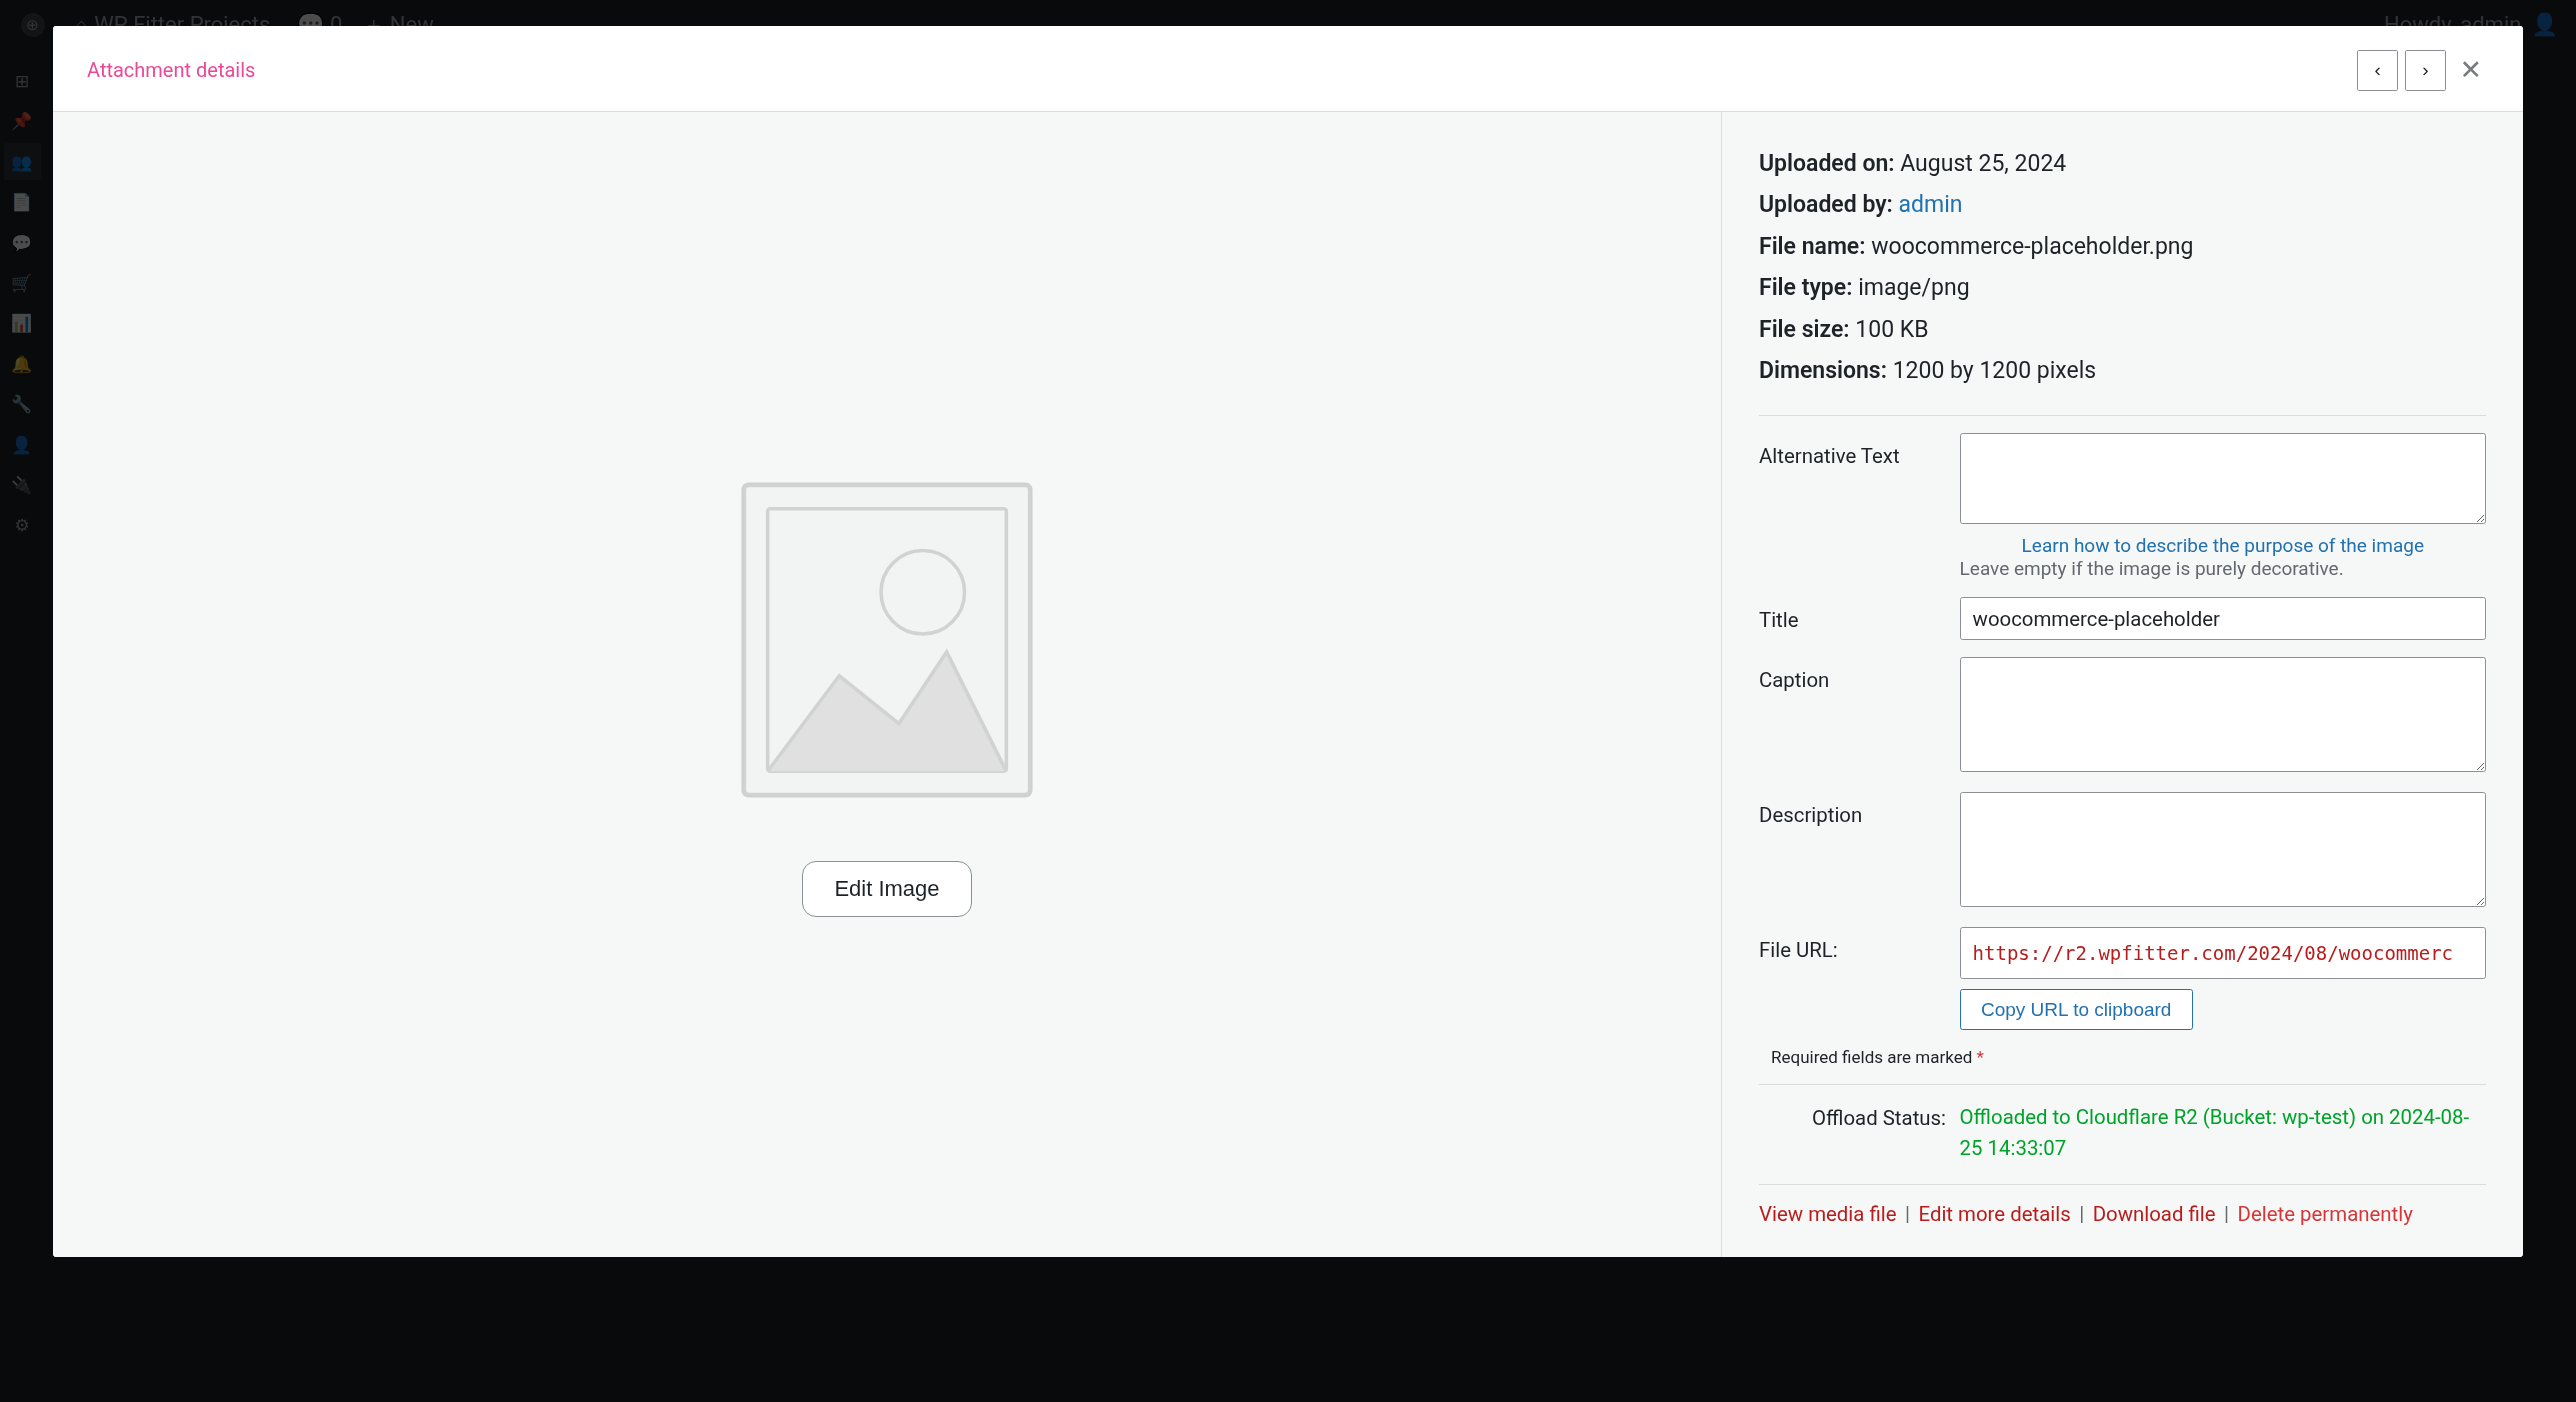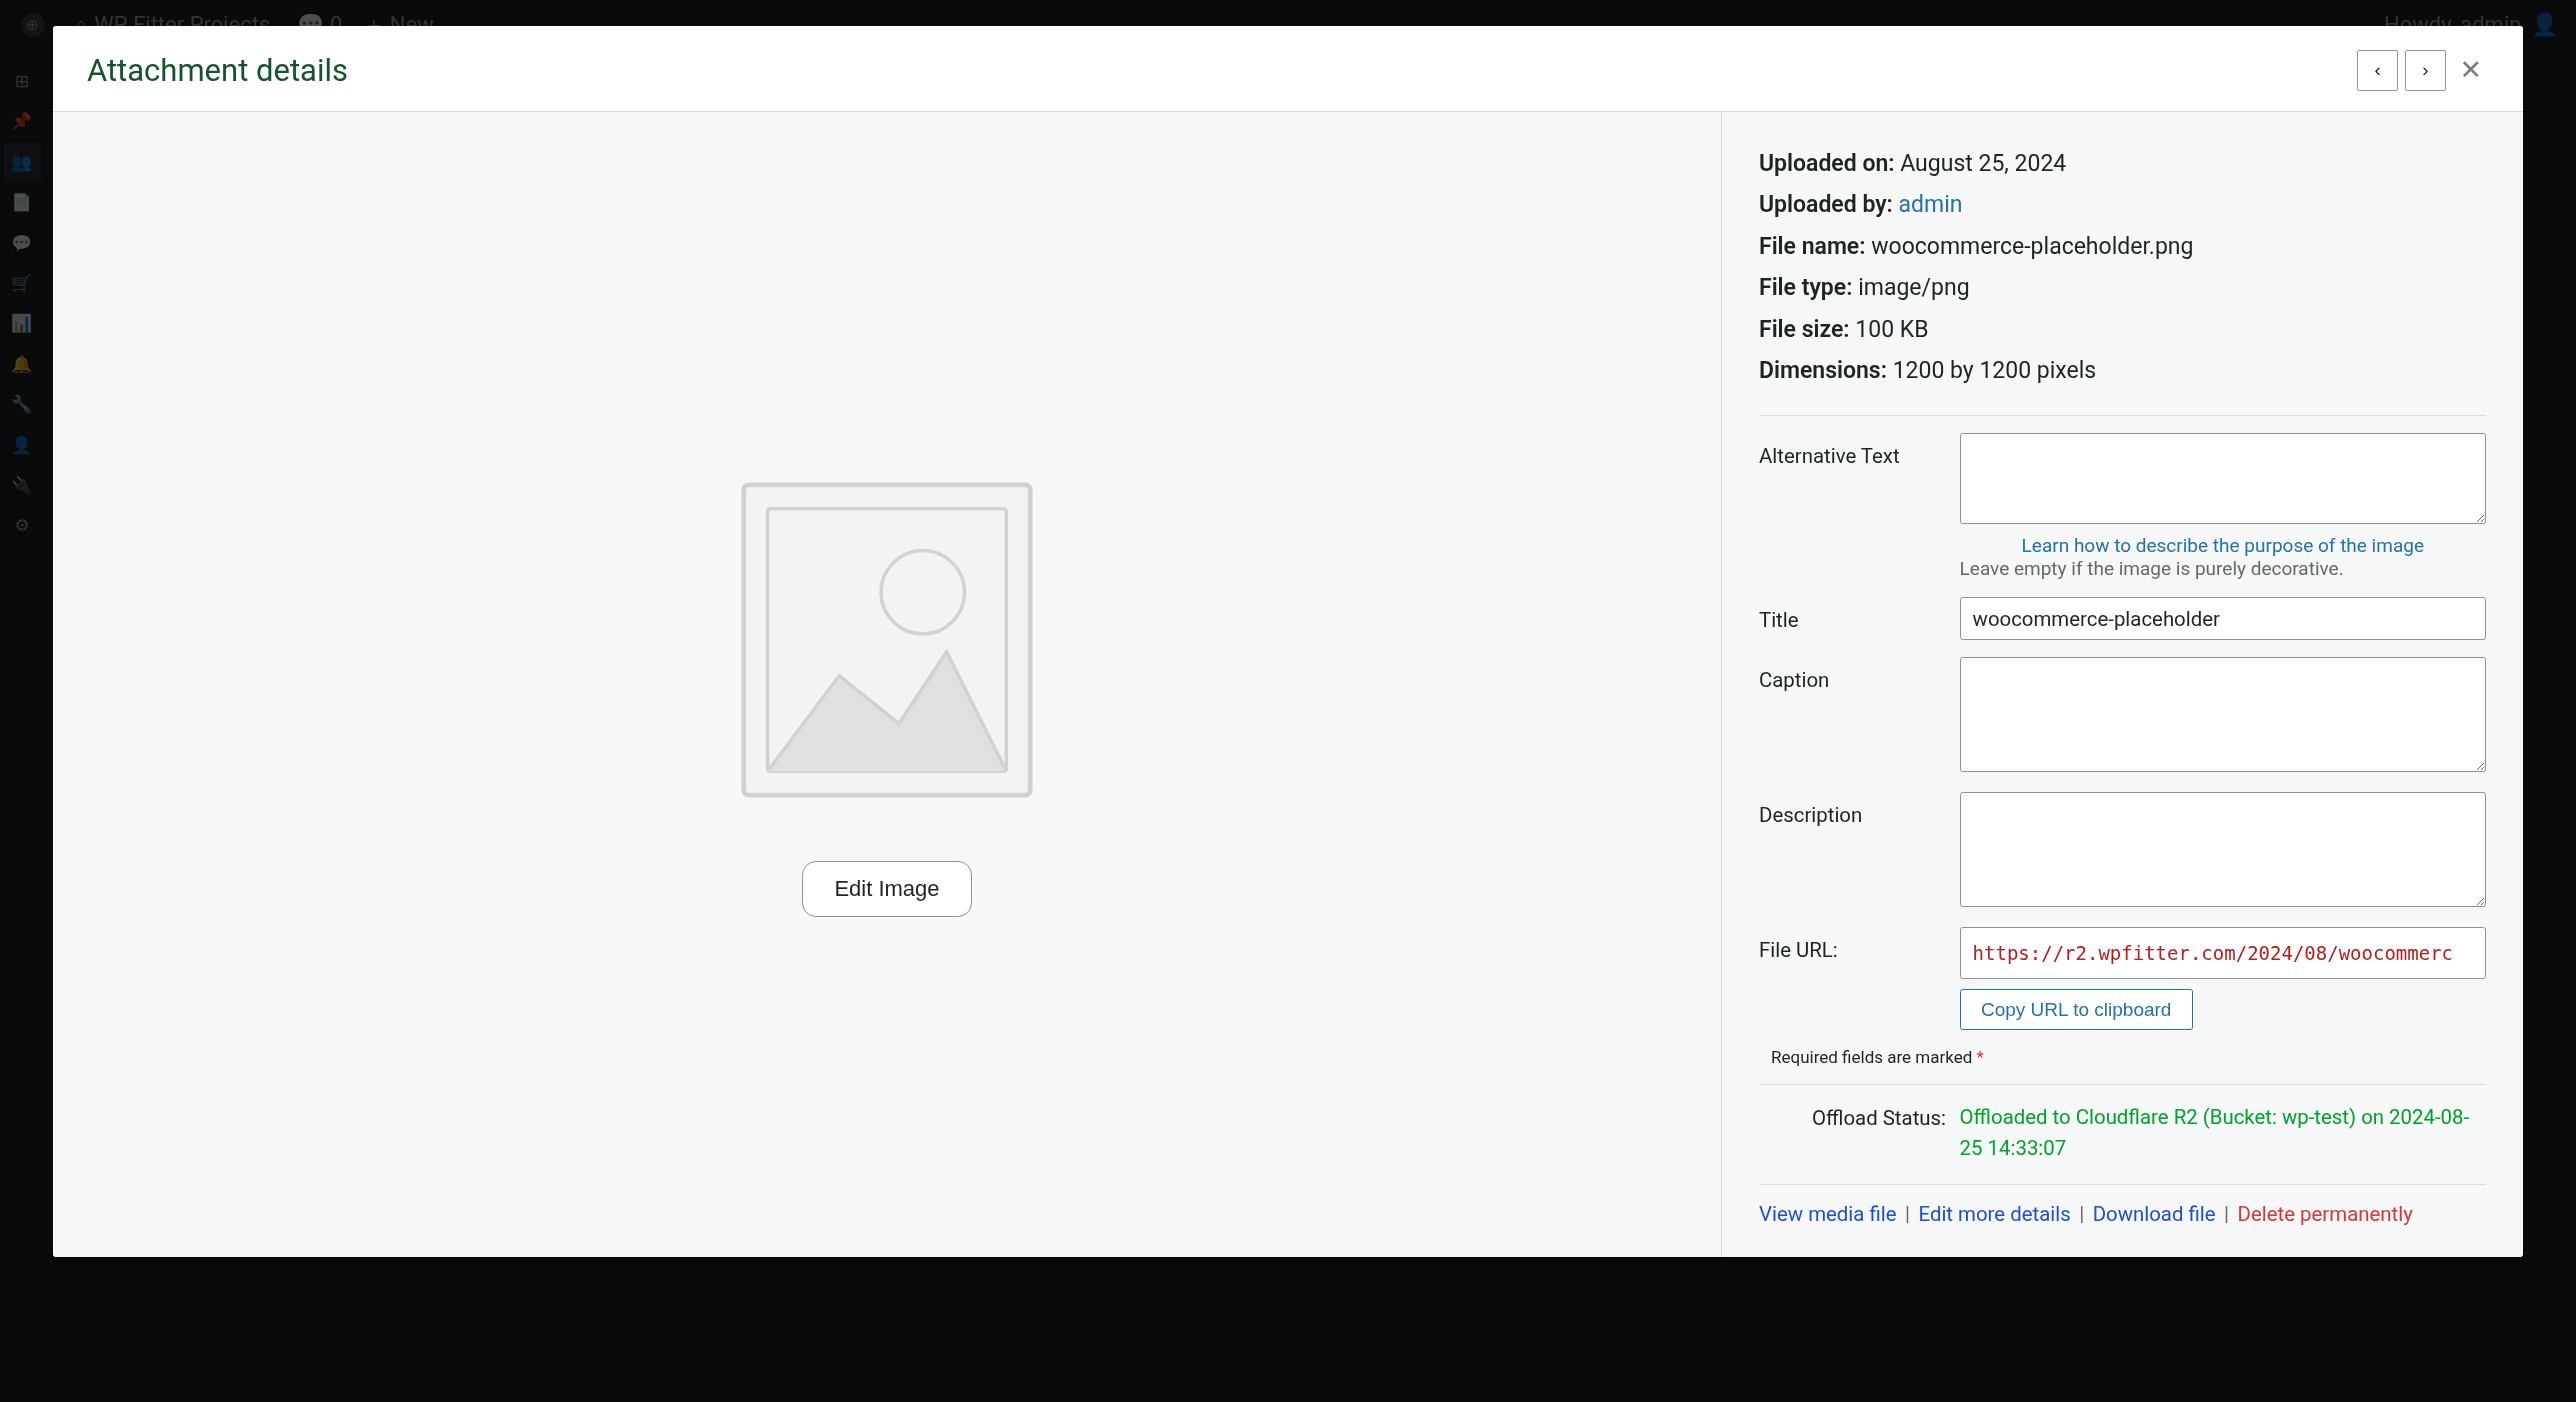--- a/index.html
+++ b/index.html
@@ -113,23 +113,23 @@
     .modal-header {
       padding: 24px 34px 20.4px;
       border-bottom: 0.9px solid #dcdcde;
       display: flex;
       align-items: center;
       justify-content: space-between;
       background: #fff;
       flex-shrink: 0;
     }
     .modal-title {
-      font-size: 31px;
+      font-size: 20px;
       font-weight: 400;
-      color: #14532d;
+      color: #ec4899;
       text-align: center;
     }
     .modal-nav {
       display: flex;
       align-items: center;
       gap: 6.8px;
     }
     .modal-nav-btn {
       width: 41px; height: 41px;
       border: 0.9px solid #8c8f94;
@@ -332,21 +332,21 @@
     .footer-links {
       font-size: 20.4px;
       color: #1d2327;
       margin-top: 13.6px;
       display: flex;
       align-items: center;
       gap: 0;
       flex-wrap: wrap;
     }
     .footer-link {
-      color: #1d4ed8;
+      color: #b91c1c;
       text-decoration: none;
     }
     .footer-link.danger {
       color: #d63638;
     }
     .footer-sep {
       color: #646970;
       margin: 0 8.5px;
     }
 

